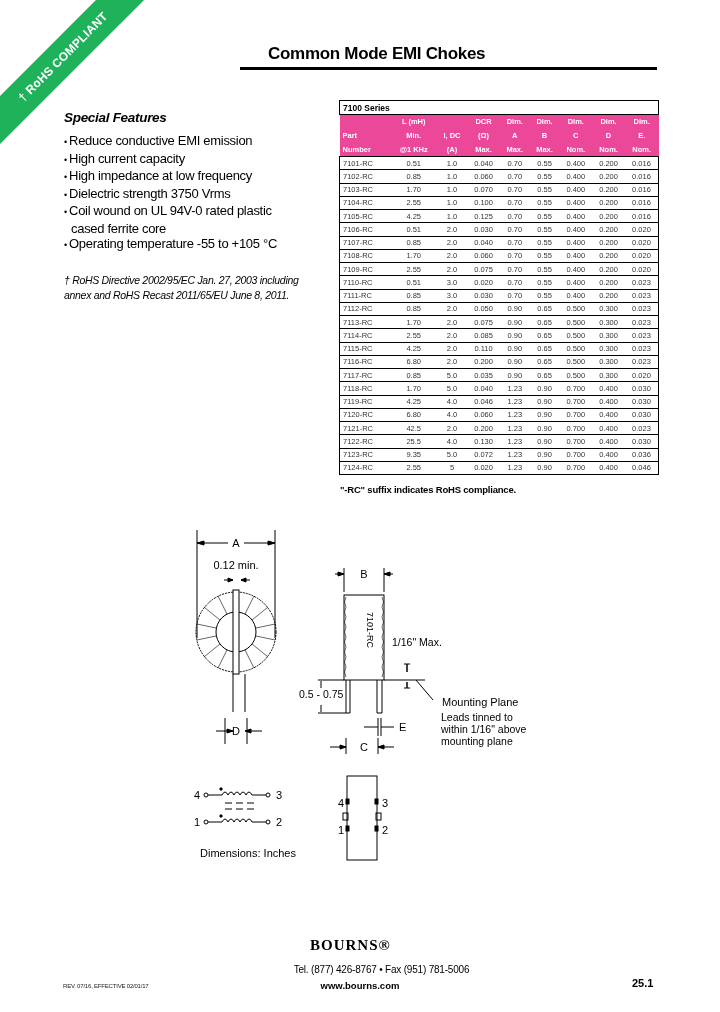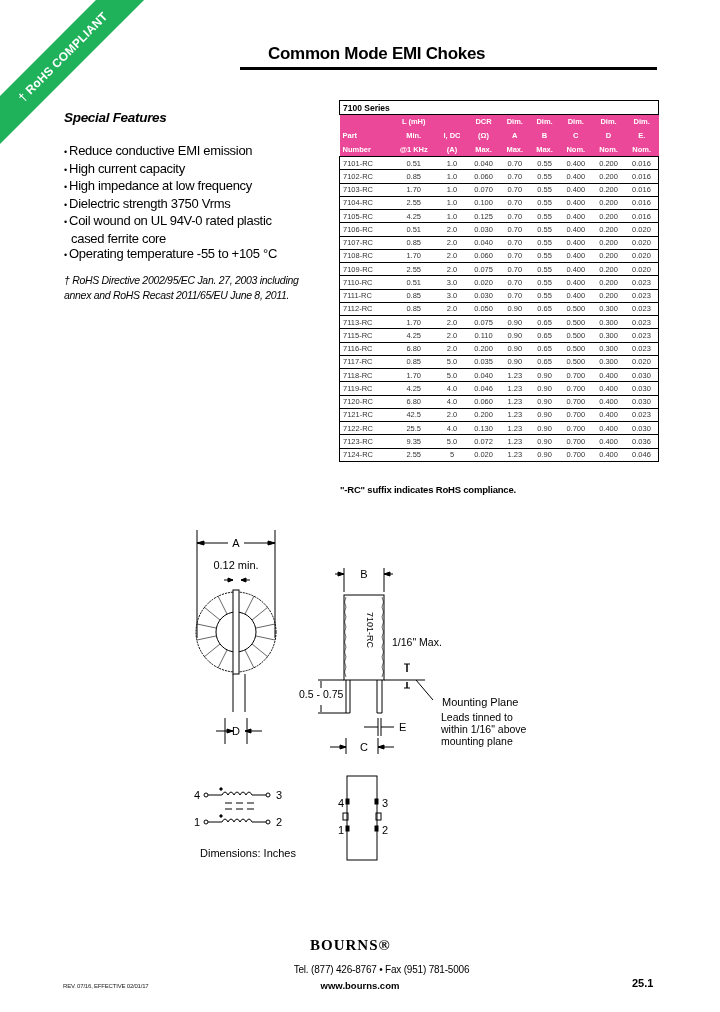--- a/index.html
+++ b/index.html
@@ -13,21 +13,21 @@
     font-size: 12px; font-weight: bold; letter-spacing: 0.2px;
     font-family: "Liberation Sans", sans-serif;
   }
   .title {
     position: absolute; left: 268px; top: 44px; font-size: 17px; font-weight: bold;
     letter-spacing: -0.3px;
   }
   .title-rule { position: absolute; left: 240px; top: 67px; width: 417px; height: 3px; background: #000; }
 
   .features { position: absolute; left: 64px; top: 110px; width: 240px; }
-  .features h2 { font-size: 13.5px; font-style: italic; font-weight: bold; margin-bottom: 18px; letter-spacing: -0.3px; }
+  .features h2 { font-size: 13.5px; font-style: italic; font-weight: bold; margin-bottom: 8px; letter-spacing: -0.3px; }
   .features ul { list-style: none; }
   .features li { font-size: 13px; line-height: 15.5px; letter-spacing: -0.3px; padding-left: 7px; text-indent: -7px; }
   .features li::before { content: "• "; font-size: 9px; }
 
   .footnote { position: absolute; left: 64px; top: 273px; width: 250px; font-size: 10.5px; font-style: italic; line-height: 15px; letter-spacing: -0.3px; }
 
   table.spec { position: absolute; left: 339px; top: 100px; width: 320px; border-collapse: collapse; font-size: 7.5px; font-family: "Liberation Sans", sans-serif; }
   table.spec th, table.spec td { text-align: center; padding: 0 2px; white-space: nowrap; }
   table.spec .series-row th { background: #fff; color: #000; border: 1px solid #000; height: 14px; font-size: 8.5px; font-weight: bold; }
   table.spec .hdr th { background: #ec4899; color: #fff; font-weight: bold; height: 14px; font-size: 7.5px; }
@@ -239,20 +239,31 @@
         <td>0.65</td>
         <td>0.500</td>
         <td>0.300</td>
         <td>0.023</td>
       </tr>
       <tr>
         <td>7113-RC</td>
         <td>1.70</td>
         <td>2.0</td>
         <td>0.075</td>
+        <td>0.90</td>
+        <td>0.65</td>
+        <td>0.500</td>
+        <td>0.300</td>
+        <td>0.023</td>
+      </tr>
+      <tr>
+        <td>7114-RC</td>
+        <td>2.55</td>
+        <td>2.0</td>
+        <td>0.085</td>
         <td>0.90</td>
         <td>0.65</td>
         <td>0.500</td>
         <td>0.300</td>
         <td>0.023</td>
       </tr>
       <tr>
         <td>7115-RC</td>
         <td>4.25</td>
         <td>2.0</td>

